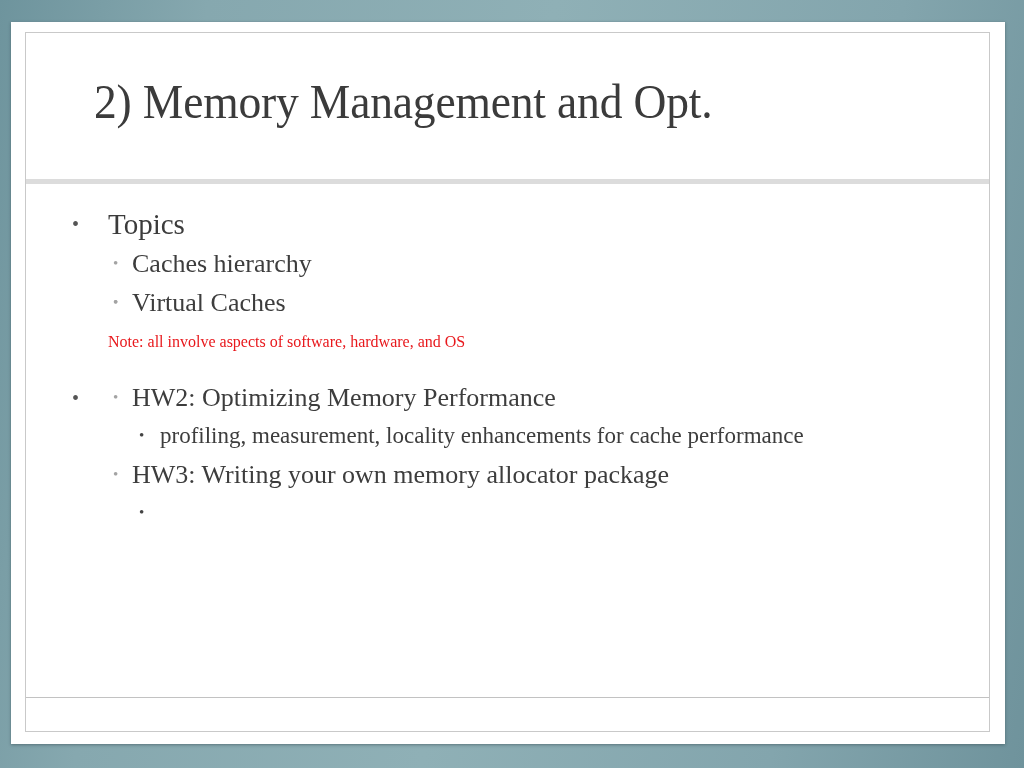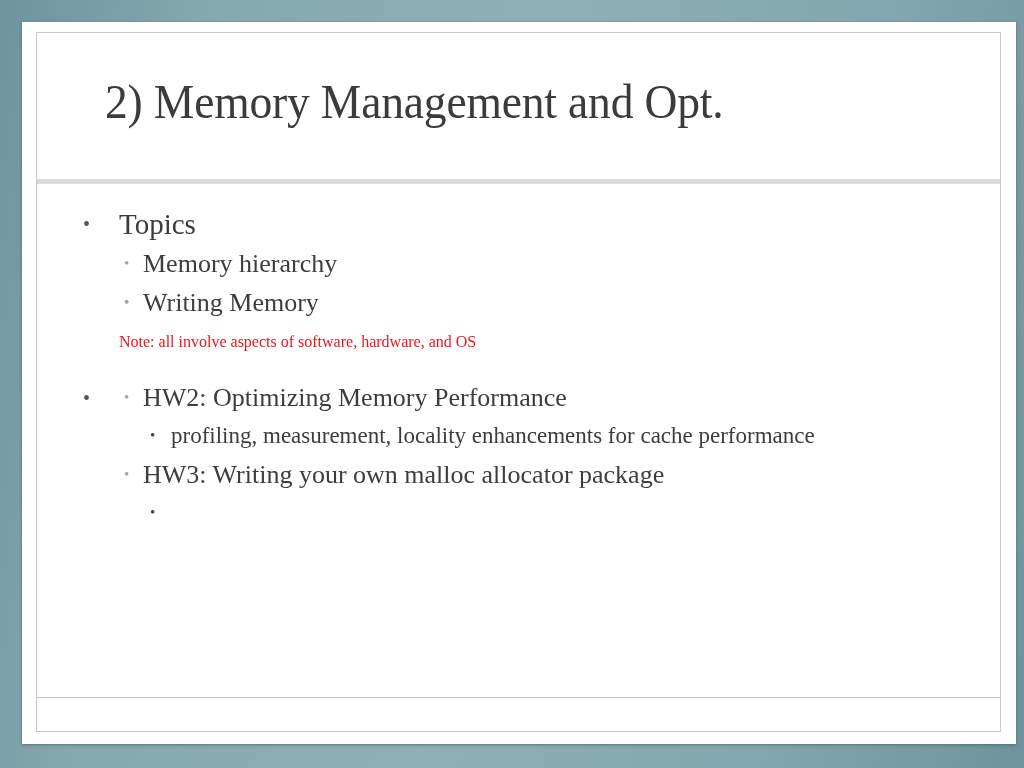--- a/index.html
+++ b/index.html
@@ -11,21 +11,21 @@
     height: 768px;
     overflow: hidden;
     background: linear-gradient(100deg, #6e949d 0%, #86a8af 18%, #8fb0b6 48%, #83a5ad 78%, #6f939c 100%);
     font-family: "Liberation Serif", "DejaVu Serif", serif;
     -webkit-font-smoothing: antialiased;
   }
 
   
   .slide-frame {
     position: absolute;
-    left: 22px;
+    left: 11px;
     top: 22px;
     width: 994px;
     height: 722px;
     background: #ffffff;
     box-shadow: 0 1px 3px rgba(40,60,66,0.45), 0 0 0 1px rgba(120,150,158,0.25);
     box-sizing: border-box;
   }
 
   
   .slide-inner {
@@ -183,30 +183,30 @@
 
     <div class="body-zone">
 
       <div class="line lvl1">
         <span class="bullet">•</span>
         <span class="txt">Topics</span>
       </div>
 
       <div class="line lvl2">
         <span class="bullet">•</span>
-        <span class="txt">Memory hierarchy</span>
-      </div>
-
-      <div class="line lvl2">
-        <span class="bullet">•</span>
-      </div>
-
-      <div class="line lvl2">
-        <span class="bullet">•</span>
-        <span class="txt">Writing Memory</span>
+        <span class="txt">Caches hierarchy</span>
+      </div>
+
+      <div class="line lvl2">
+        <span class="bullet">•</span>
+      </div>
+
+      <div class="line lvl2">
+        <span class="bullet">•</span>
+        <span class="txt">Virtual Caches</span>
       </div>
 
       <div class="line note-line">
         <span class="txt">Note: all involve aspects of software, hardware, and OS</span>
       </div>
 
       <div class="gap-sm"></div>
 
       <div class="line lvl1">
         <span class="bullet">•</span>
@@ -217,21 +217,21 @@
         <span class="txt">HW2: Optimizing Memory Performance</span>
       </div>
 
       <div class="line lvl3">
         <span class="bullet">•</span>
         <span class="txt">profiling, measurement, locality enhancements for cache performance</span>
       </div>
 
       <div class="line lvl2">
         <span class="bullet">•</span>
-        <span class="txt">HW3: Writing your own malloc allocator package</span>
+        <span class="txt">HW3: Writing your own memory allocator package</span>
       </div>
 
       <div class="line lvl3">
         <span class="bullet">•</span>
       </div>
 
     </div>
 
     <div class="footer-rule"></div>
     <div class="footer-zone"></div>

